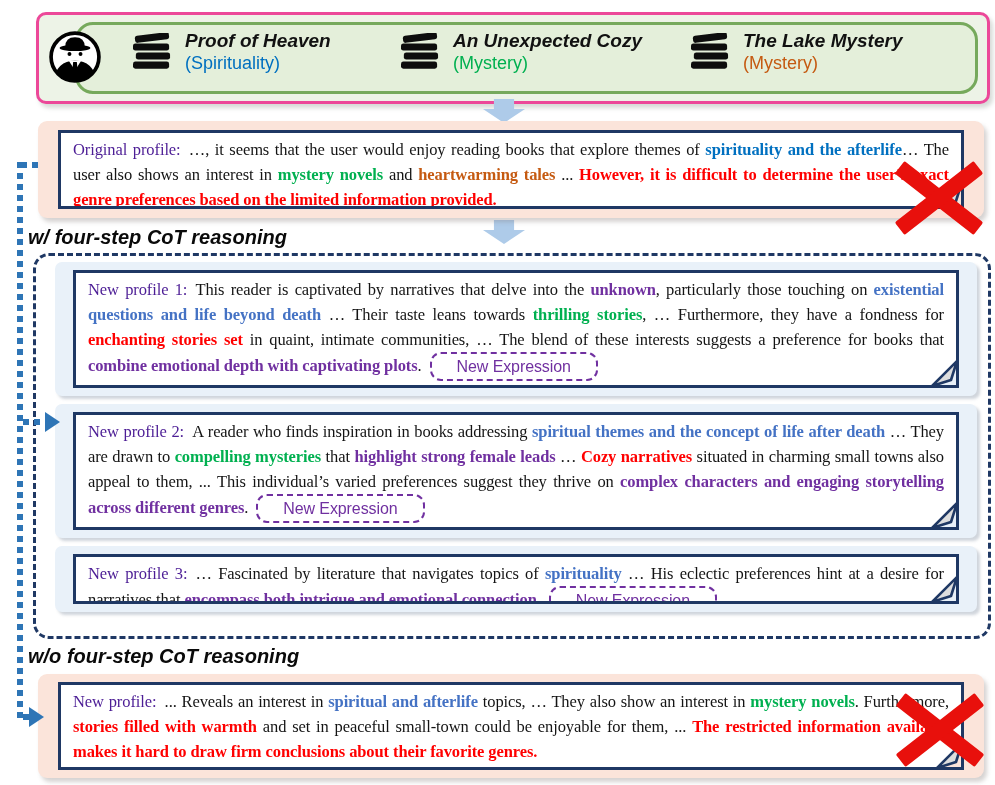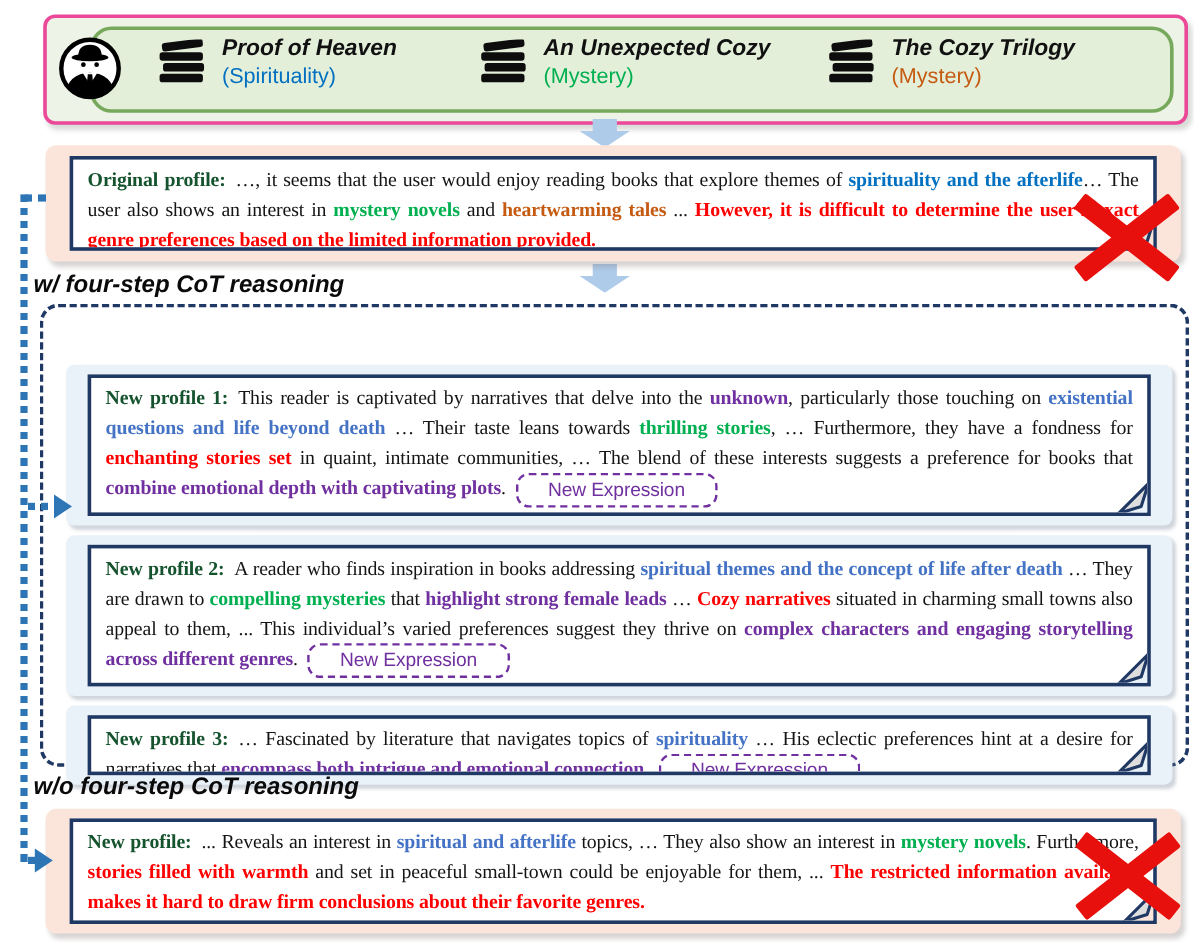--- a/index.html
+++ b/index.html
@@ -20,27 +20,27 @@
   .bookgenre{font-size:18px;}
 
   
   .down-arrow{position:absolute;width:42px;height:24px;background:#aecbe9;
               clip-path:polygon(26% 0,74% 0,74% 42%,100% 42%,50% 100%,0 42%,26% 42%);}
 
   
   .pinkbox{position:absolute;background:#fbe4da;border-radius:9px;
            box-shadow:3px 4px 4px rgba(120,110,105,0.30);}
   .bluebox{position:absolute;background:#e9f1f9;border-radius:7px;
-           box-shadow:3px 3px 3px rgba(100,115,140,0.30);margin-top:42px;}
+           box-shadow:3px 3px 3px rgba(100,115,140,0.30);}
   .whitebox{position:absolute;background:#ffffff;border:3px solid #1f3864;
             overflow:hidden;}
   .boxtext{margin:0;padding:4px 12px 0 12px;font-size:16.5px;line-height:25px;
            text-align:justify;color:#141414;letter-spacing:-0.1px;}
   .seg-p{color:#141414;}
-  .seg-b{font-weight:bold;color:#14532d;}
+  .seg-b{font-weight:normal;color:#4c1d95;}
   .seg-blue{font-weight:bold;}
   .seg-blue2{font-weight:bold;}
   .seg-green{font-weight:bold;font-family:Liberation Serif, serif;}
   .seg-orange{font-weight:bold;}
   .seg-red{font-weight:bold;}
   .seg-purple{font-weight:bold;}
 
   
   .dashedbox{position:absolute;left:33px;top:253px;width:952px;height:380px;
              border:3px dashed #1f3864;border-radius:16px;background:transparent;}
@@ -129,21 +129,21 @@
     <div class="bookgrp bg3">
       <svg width="42" height="38" viewBox="0 0 44 40">
         <g fill="#0d0d0d">
           <rect x="4" y="1" width="36" height="7.5" rx="2.5" transform="rotate(-7 22 5)"></rect>
           <rect x="2" y="11" width="38" height="7.5" rx="2.5"></rect>
           <rect x="5" y="20.5" width="36" height="7.5" rx="2.5"></rect>
           <rect x="2" y="30" width="38" height="7.5" rx="2.5"></rect>
         </g>
       </svg>
       <div class="booktxt">
-        <div class="booktitle">The Cozy Trilogy</div>
+        <div class="booktitle">The Lake Mystery</div>
         <div class="bookgenre" style="color: rgb(197, 90, 17);">(Mystery)</div>
       </div>
     </div>
   </div>
 
   <div class="down-arrow" style="left:483px;top:99px;"></div>
   <div class="down-arrow" style="left:483px;top:220px;"></div>
 
   <div class="pinkbox" style="left:38px;top:121px;width:946px;height:97px;">
     <div class="whitebox" style="left:20px;top:9px;right:20px;bottom:9px;">

